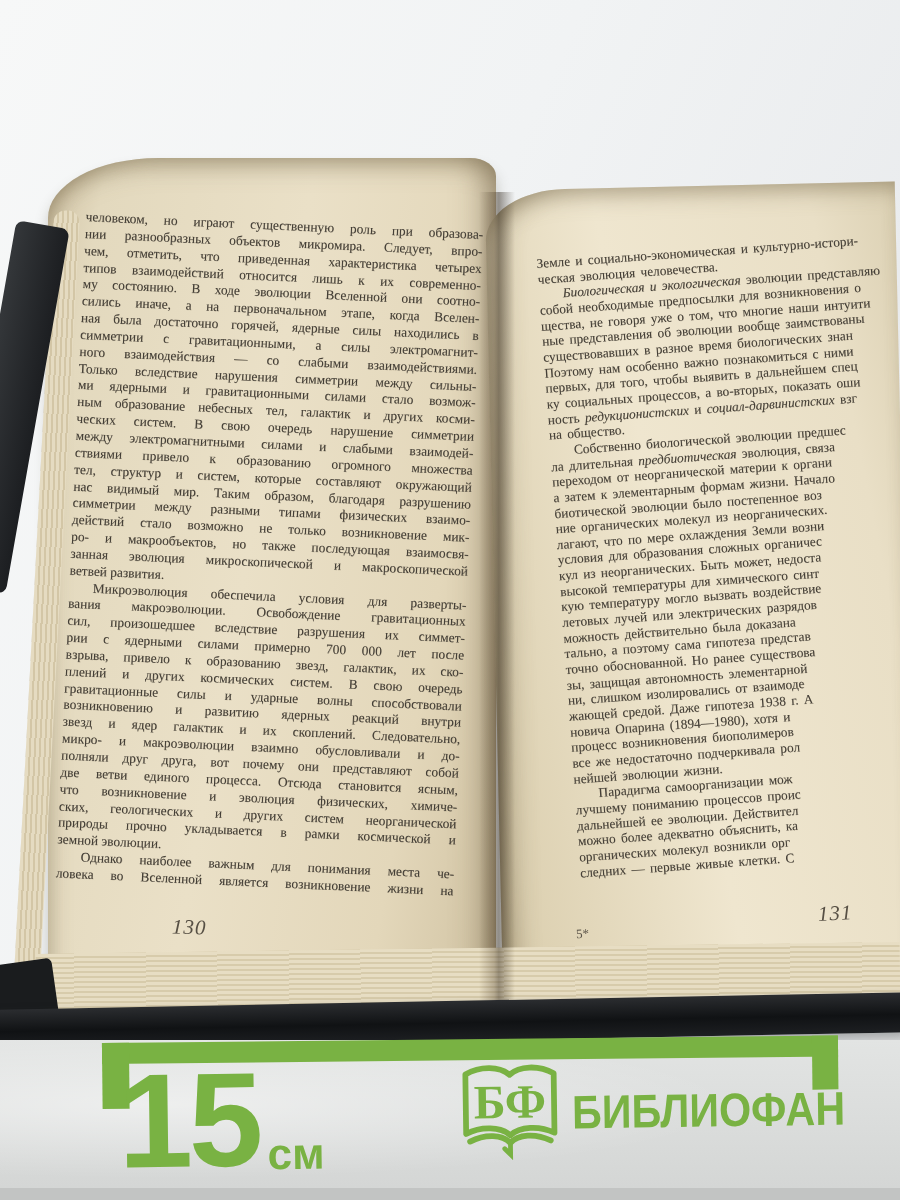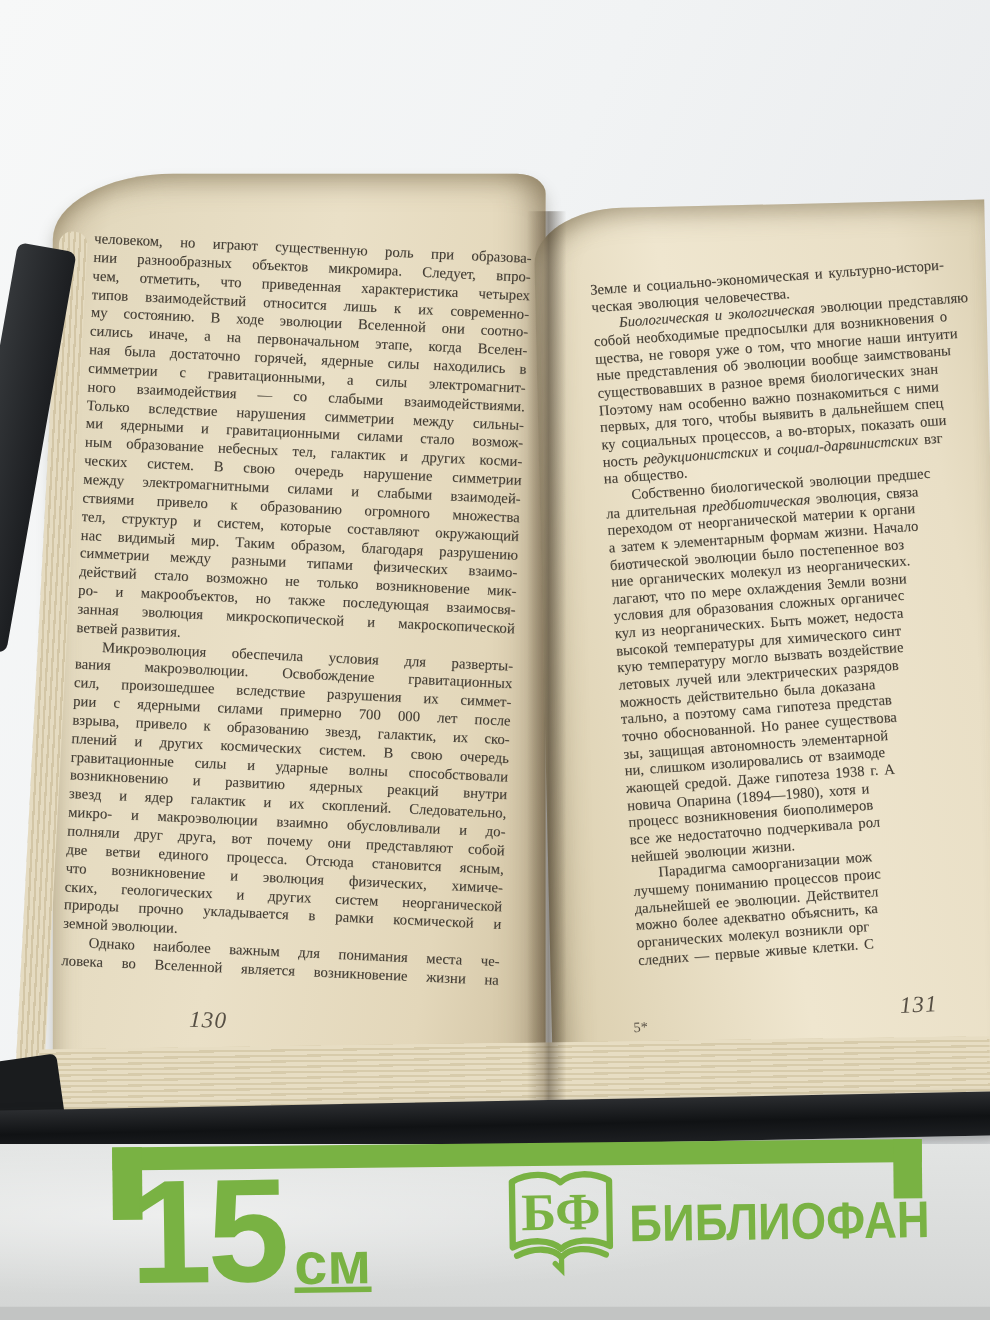--- a/index.html
+++ b/index.html
@@ -57,21 +57,21 @@
     background:linear-gradient(180deg,#e2e4e3 0%,#dadcdb 55%,#d4d6d5 92%,#c8cac9 100%);}
   .ruler-zone:before{content:"";position:absolute;left:0;top:0;width:100%;height:100%;
     background:radial-gradient(ellipse at 18% 40%,rgba(255,255,255,.5),rgba(255,255,255,0) 55%);}
   .rgroup{position:absolute;left:0;top:0;width:900px;height:1200px;transform:rotate(-.6deg);transform-origin:110px 1050px;}
   .ruler-bar{position:absolute;left:102px;top:1043px;width:736px;height:21px;background:var(--accent);}
   .ruler-tick-l{position:absolute;left:102px;top:1043px;width:27px;height:66px;background:var(--accent);}
   .ruler-tick-r{position:absolute;left:812px;top:1043px;width:26px;height:54px;background:var(--accent);}
   .measure{position:absolute;left:118px;top:1056px;display:flex;align-items:flex-end;
     color:var(--accent);font-family:"Liberation Sans",sans-serif;font-weight:bold;transform:rotate(-.8deg);}
   .measure .val{font-size:134px;line-height:.95;letter-spacing:-4px;}
-  .measure .unit{font-size:54px;line-height:1;margin:0 0 6px 8px;text-decoration:underline;}
+  .measure .unit{font-size:44px;line-height:1;margin:0 0 6px 8px;}
   .logo{position:absolute;left:462px;top:1058px;display:flex;align-items:center;gap:14px;
     color:var(--accent);transform:rotate(-.8deg);}
   .logo-name{font-family:"Liberation Sans",sans-serif;font-weight:bold;font-size:47px;
     letter-spacing:0;transform:scaleX(.88);transform-origin:left center;margin-top:2px;}
   .bottom-edge{position:absolute;left:0;top:1188px;width:900px;height:12px;background:#c2c4c3;}
 </style>
 </head>
 <body>
 
 <div class="scene">

